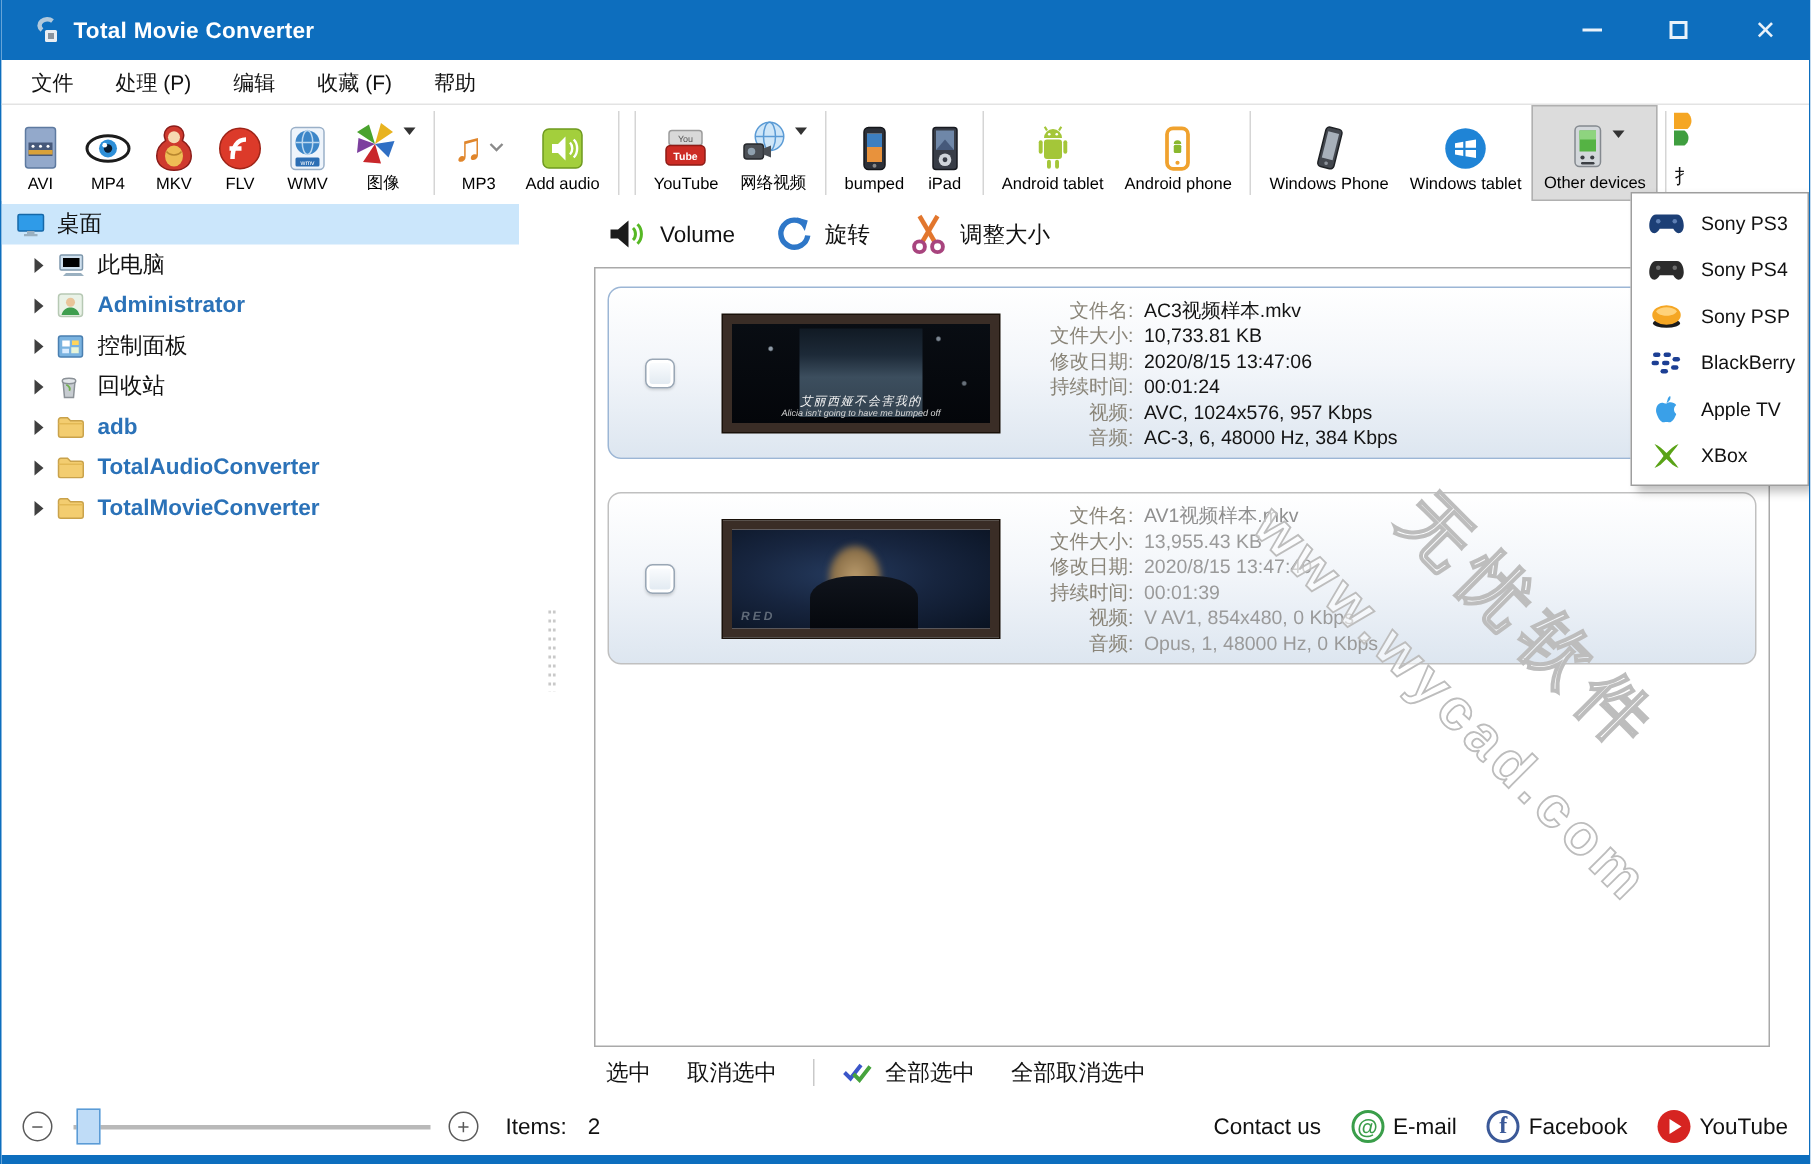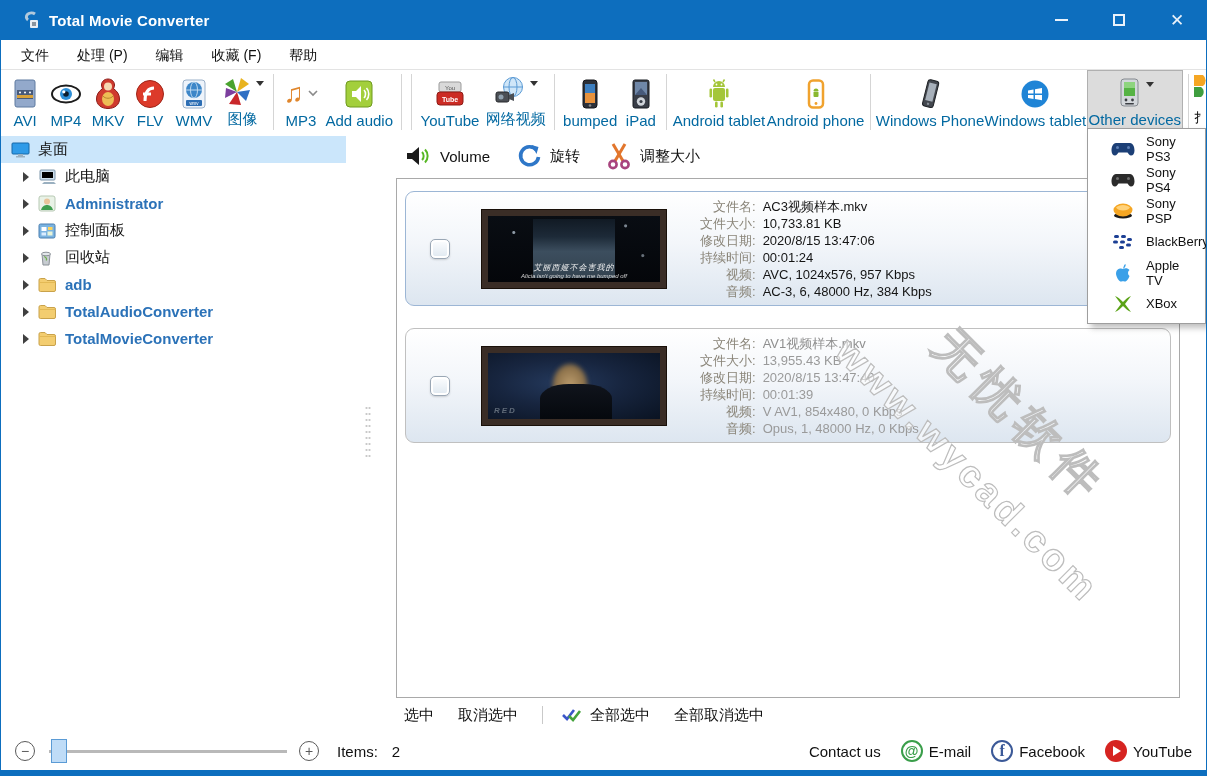--- a/index.html
+++ b/index.html
@@ -20,21 +20,21 @@
 
   
   .menubar { height:30px; background:#fff; display:flex; align-items:center; padding-left:6px;
              border-bottom:1px solid #e3e3e3; flex:none; }
   .menu-item { padding:0 14px; font-size:14px; color:#111; line-height:30px; }
 
   
   .toolbar { height:64px; background:#fff; display:flex; align-items:stretch; flex:none; padding-left:4px; position:relative; }
   .tb-btn { display:flex; flex-direction:column; align-items:center; justify-content:flex-end;
             padding:4px 7px 5px; min-width:40px; position:relative; }
-  .tb-btn .tb-label { font-size:15px; color:#0369a1; white-space:nowrap; margin-top:2px; }
+  .tb-btn .tb-label { font-size:11px; color:#000000; white-space:nowrap; margin-top:2px; }
   .tb-icon { height:33px; display:flex; align-items:center; justify-content:center; }
   .tb-sep { width:1px; background:#d5d5d5; margin:4px 5px; }
   .tb-btn.active { background:#dcdcdc; border:1px solid #b0b0b0; }
   .caret { width:0; height:0; border-left:4px solid transparent; border-right:4px solid transparent;
            border-top:5px solid #333; display:inline-block; margin-left:3px; align-self:flex-start; margin-top:6px; }
   .chev { color:#8a8a8a; font-size:12px; margin-left:4px; align-self:center; }
   .note-glyph { font-size:27px; color:#e0862c; line-height:1; }
   .tb-clip { width:14px; overflow:hidden; display:flex; flex-direction:column; align-items:flex-start; padding-top:5px; }
   .tb-clip span { font-size:13px; color:#111; }
 
@@ -116,21 +116,21 @@
           font-weight:bold; font-size:14px; }
   .circ.email { border:2px solid #3a9e4a; color:#3a9e4a; }
   .circ.fb { border:2px solid #3b5998; color:#3b5998; font-family:"Liberation Serif",serif; font-size:16px; }
   .circ.yt { background:#d62421; color:#fff; }
   .yt-tri { width:0; height:0; border-top:5px solid transparent; border-bottom:5px solid transparent; border-left:8px solid #fff; margin-left:2px; }
 
   .bottom-strip { height:6px; background:#0d6ebe; flex:none; }
 
   
   .devices-dropdown { position:absolute; left:1086px; top:128px; width:119px; background:#fff;
-                      border:1px solid #9e9e9e; box-shadow:4px 4px 6px rgba(0,0,0,.25); z-index:20; padding:4px 12px; }
+                      border:1px solid #9e9e9e; box-shadow:4px 4px 6px rgba(0,0,0,.25); z-index:20; padding:4px 0; }
   .dd-item { height:31px; display:flex; align-items:center; padding-left:10px; font-size:13px; color:#111; }
   .dd-icon { width:26px; height:22px; margin-right:10px; display:flex; align-items:center; justify-content:center; flex:none; }
 
   
   .watermark-line { position:absolute; z-index:8; pointer-events:none; white-space:nowrap;
                     transform:rotate(45deg); transform-origin:0 0;
                     color:rgba(255,255,255,.55); -webkit-text-stroke:1.2px #bdbdbd; font-weight:bold; }
   .wm1 { left:856px; top:330px; font-size:38px; letter-spacing:4px; }
   .wm2 { left:962px; top:316px; font-size:46px; letter-spacing:10px; }
 </style>

